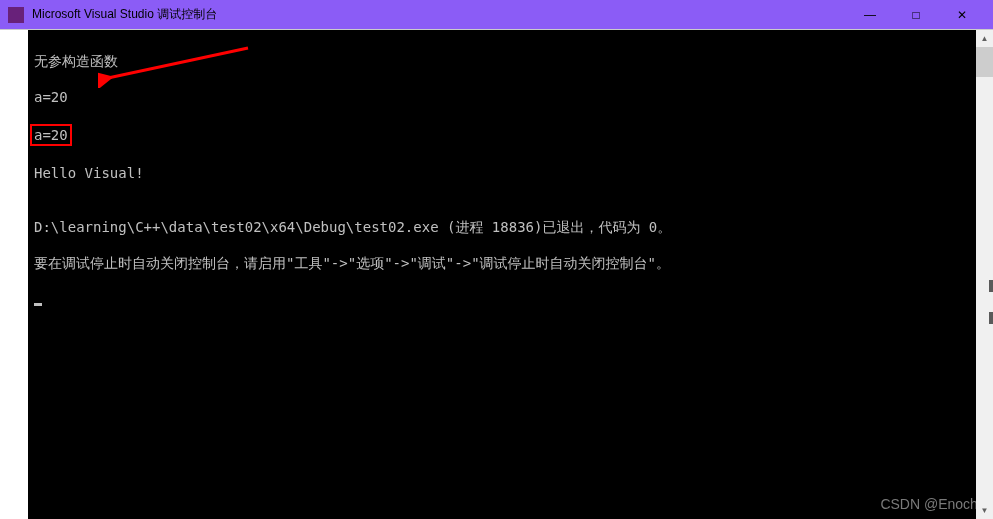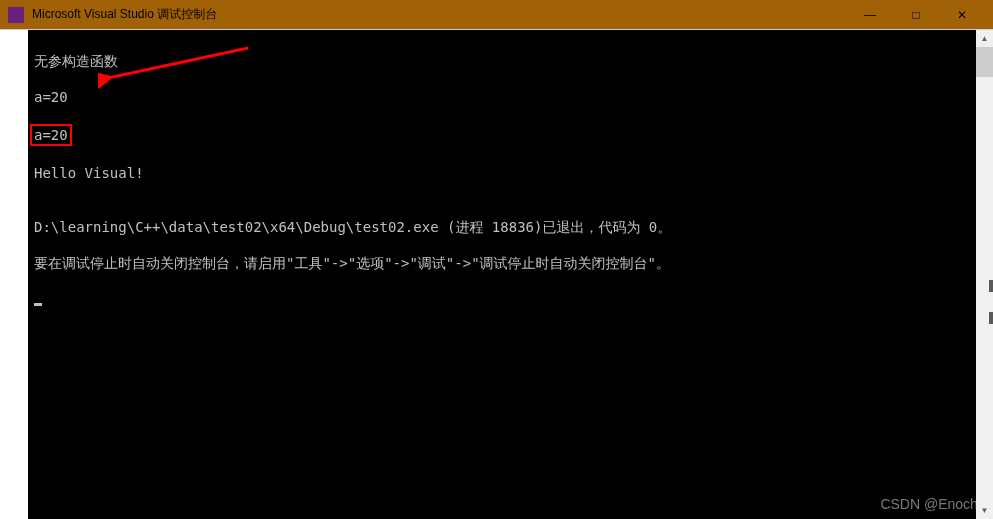--- a/index.html
+++ b/index.html
@@ -10,21 +10,21 @@
     body {
       width: 993px;
       height: 519px;
       font-family: "Microsoft YaHei", "SimSun", sans-serif;
       background: #fff;
       position: relative;
       overflow: hidden;
     }
     .titlebar {
       height: 30px;
-      background: #a16207;
+      background: #8b5cf6;
       border-bottom: 1px solid #ccc;
       display: flex;
       align-items: center;
       padding: 0 8px;
       font-size: 12px;
     }
     .app-icon {
       width: 16px;
       height: 16px;
       background: #68217a;

